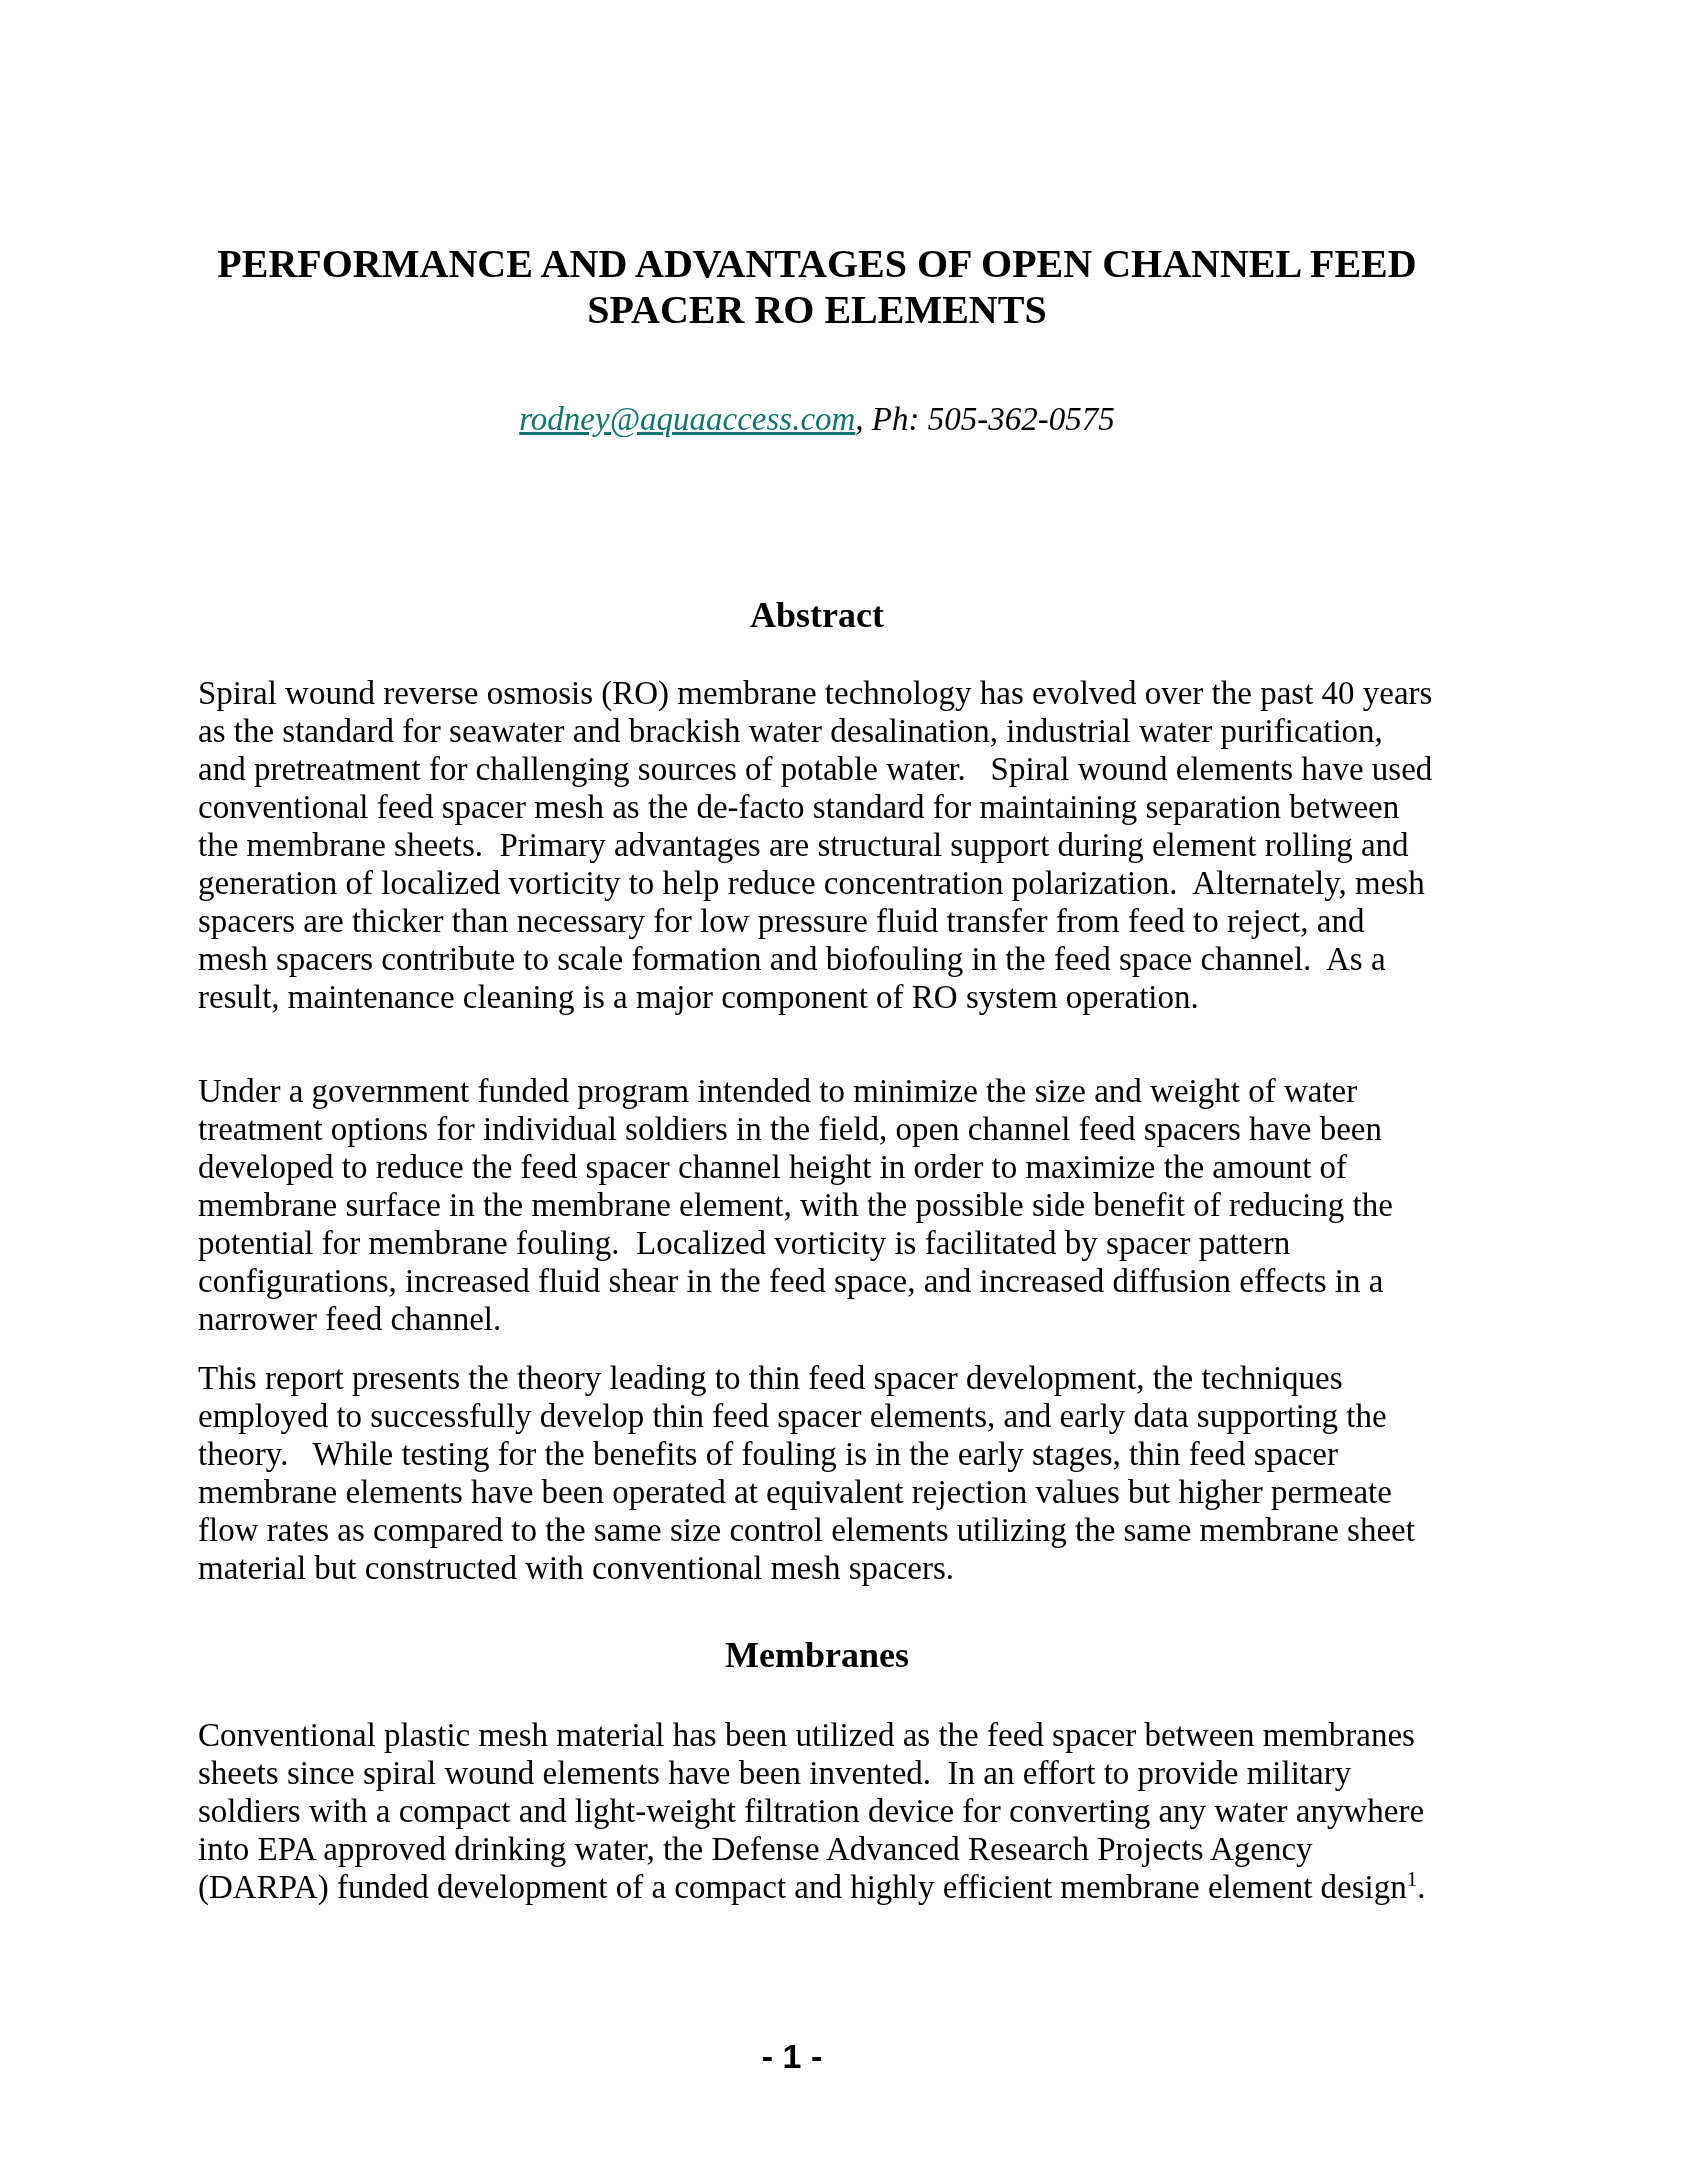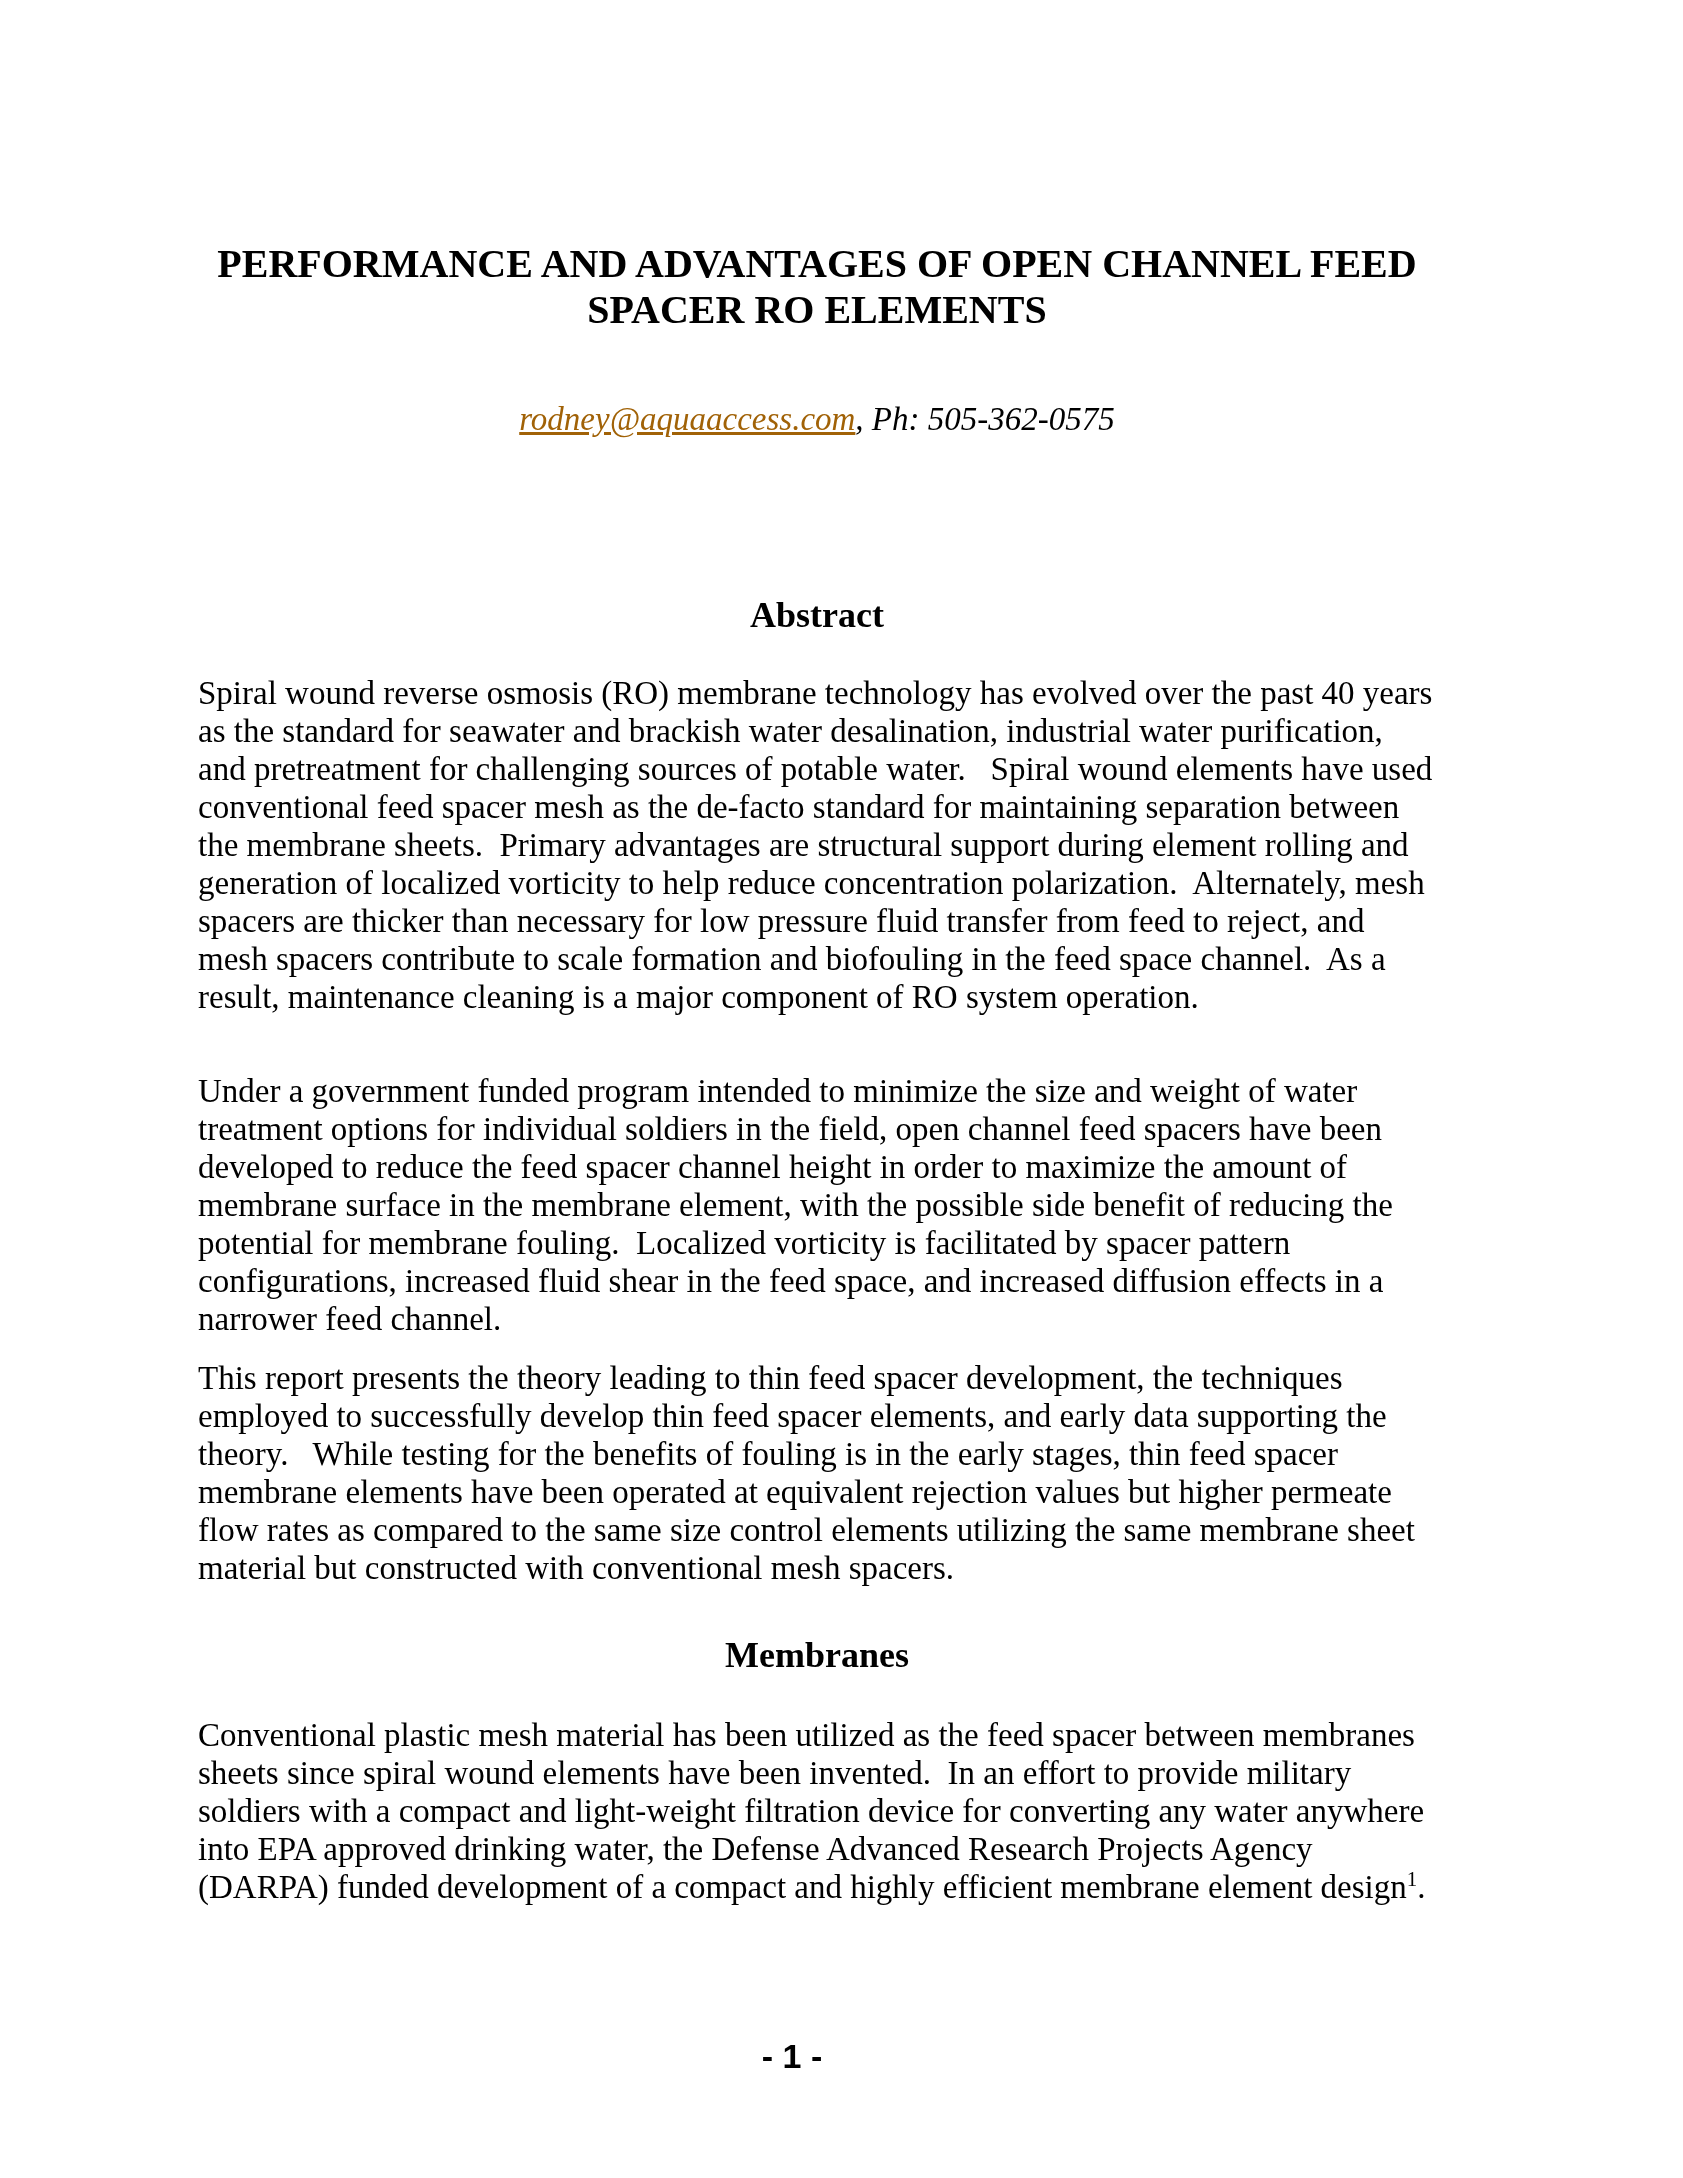--- a/index.html
+++ b/index.html
@@ -45,21 +45,21 @@
     font-size: 33px;
     line-height: 38px;
     white-space: pre;
     width: 1445px;
   }
   #para1 { top: 674px; }
   #para2 { top: 1057px; margin-top: 15px; }
   #para3 { top: 1359px; }
   #para4 { top: 1716px; }
   .email-link {
-    color: #a16207;
+    color: #0f766e;
     text-decoration: underline;
     cursor: pointer;
   }
   .footnote-sup {
     font-size: 21px;
     vertical-align: super;
     line-height: 0;
   }
   .page-footer {
     top: 2039px;

